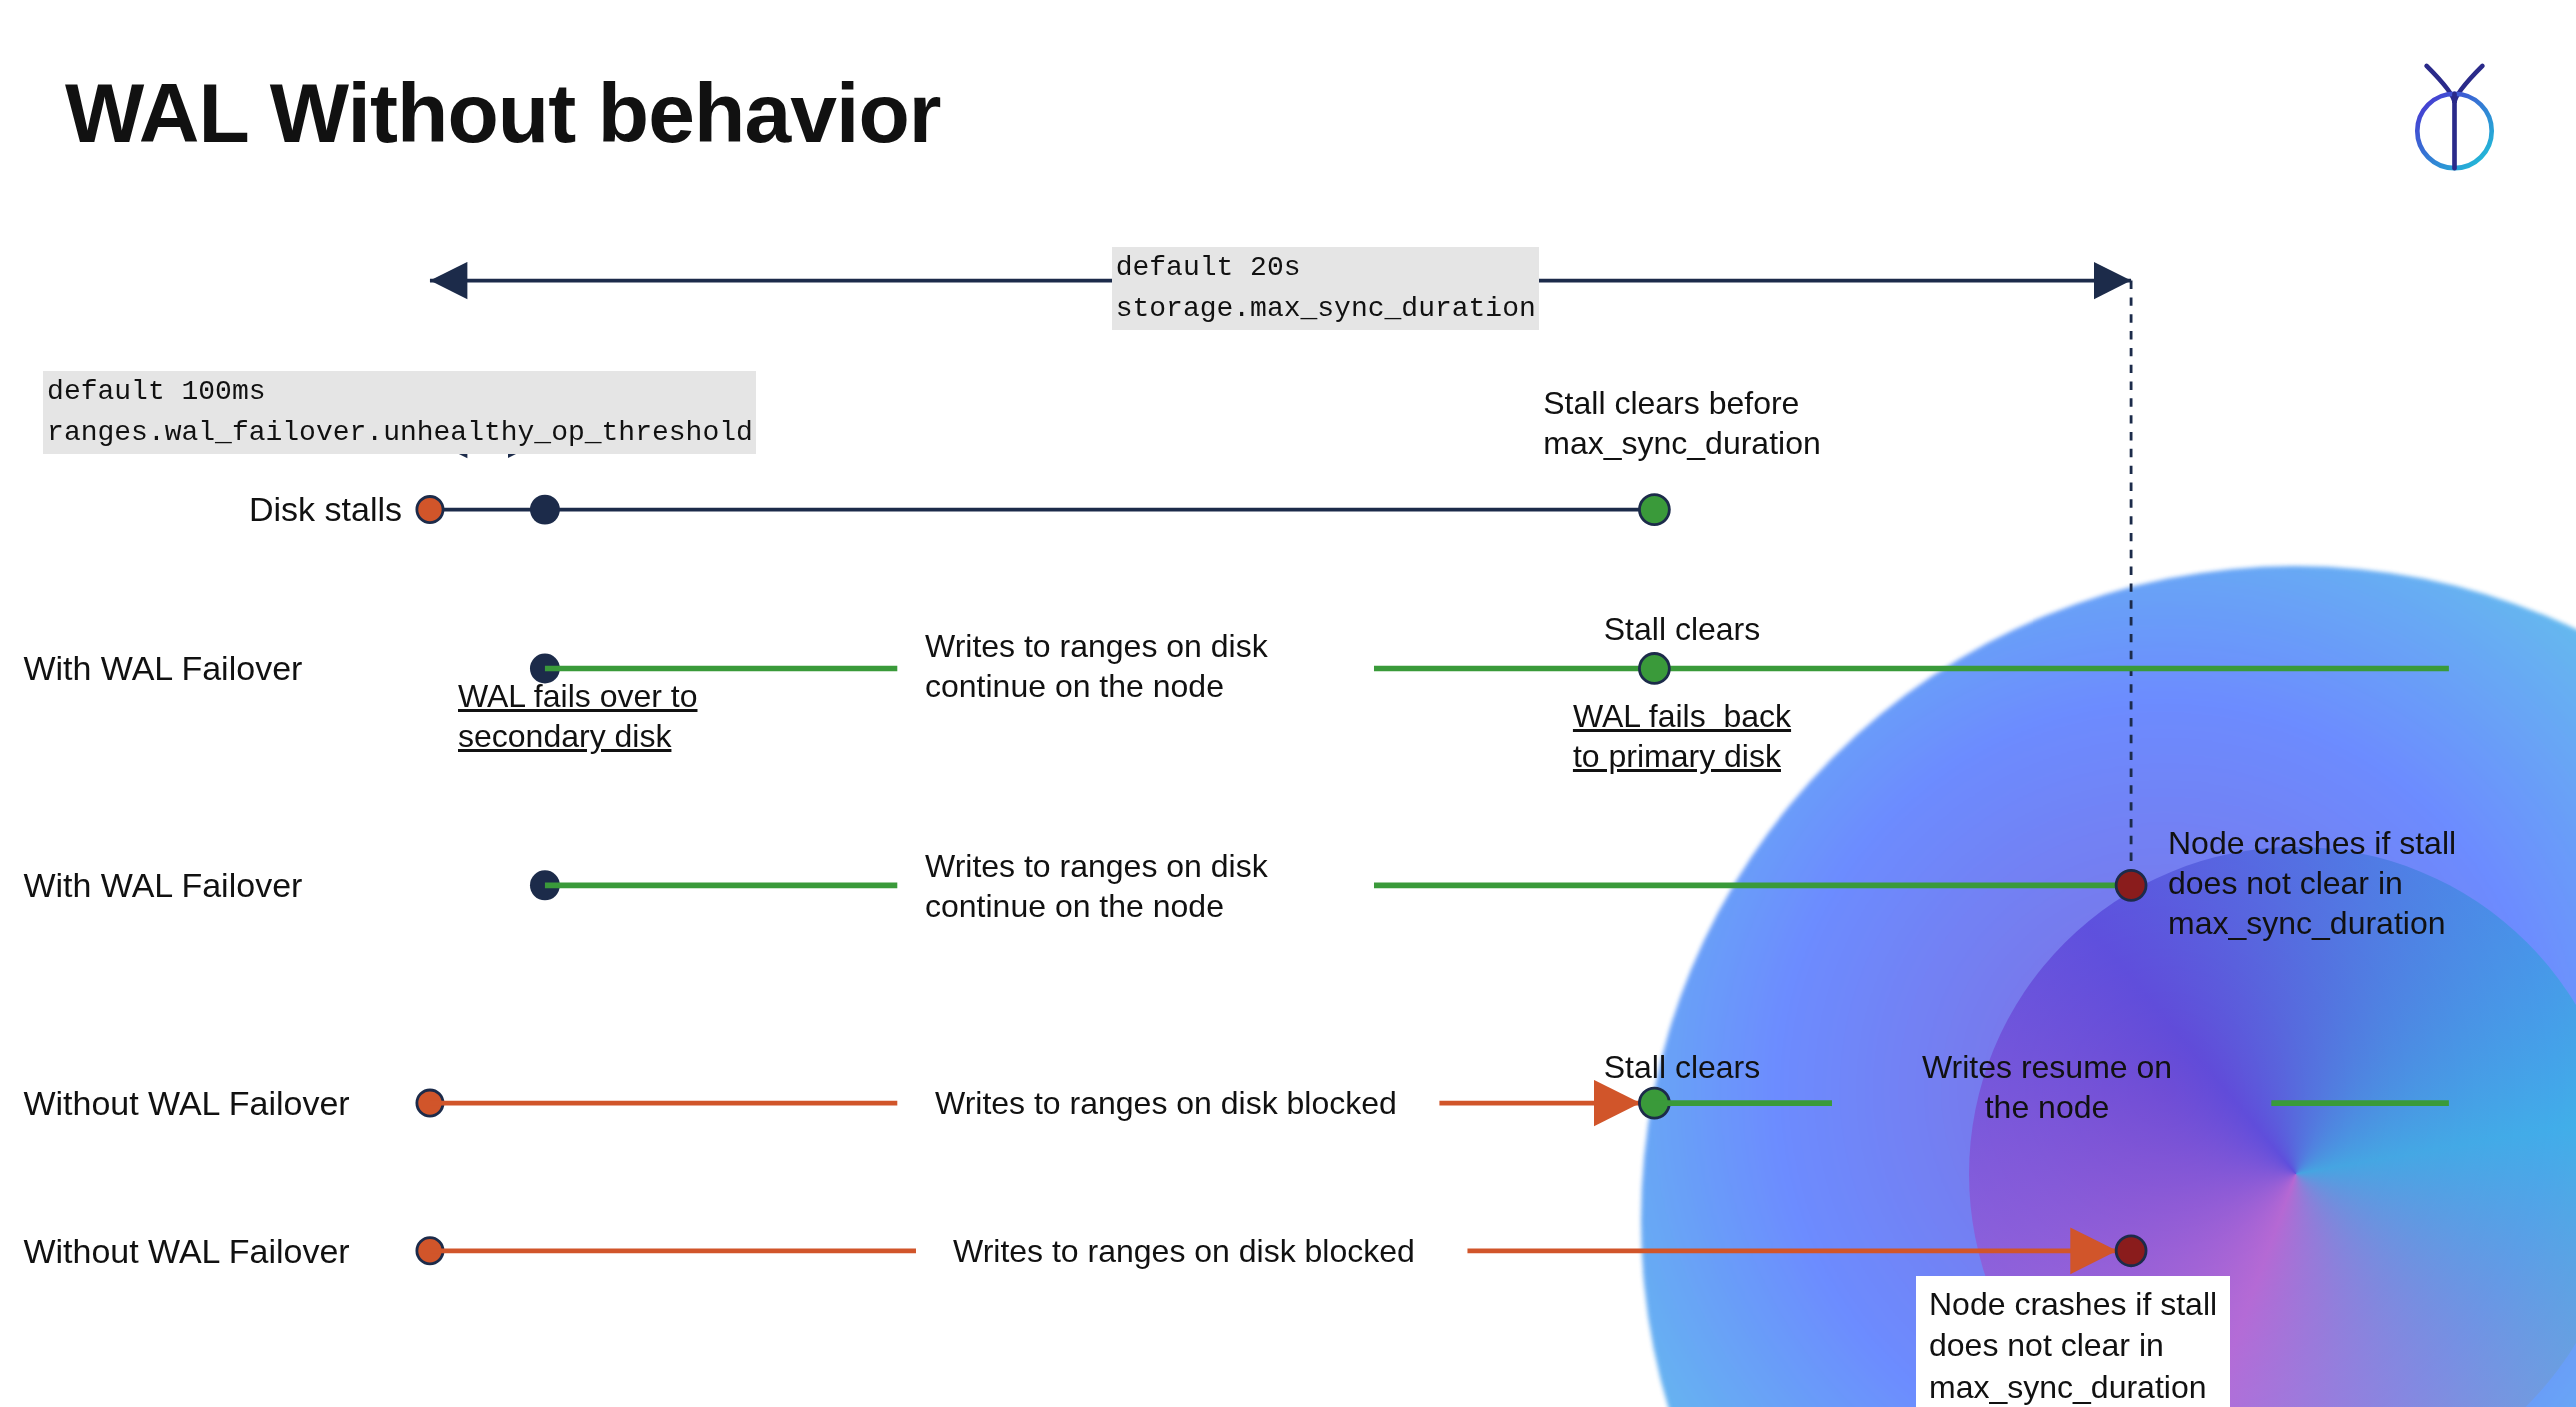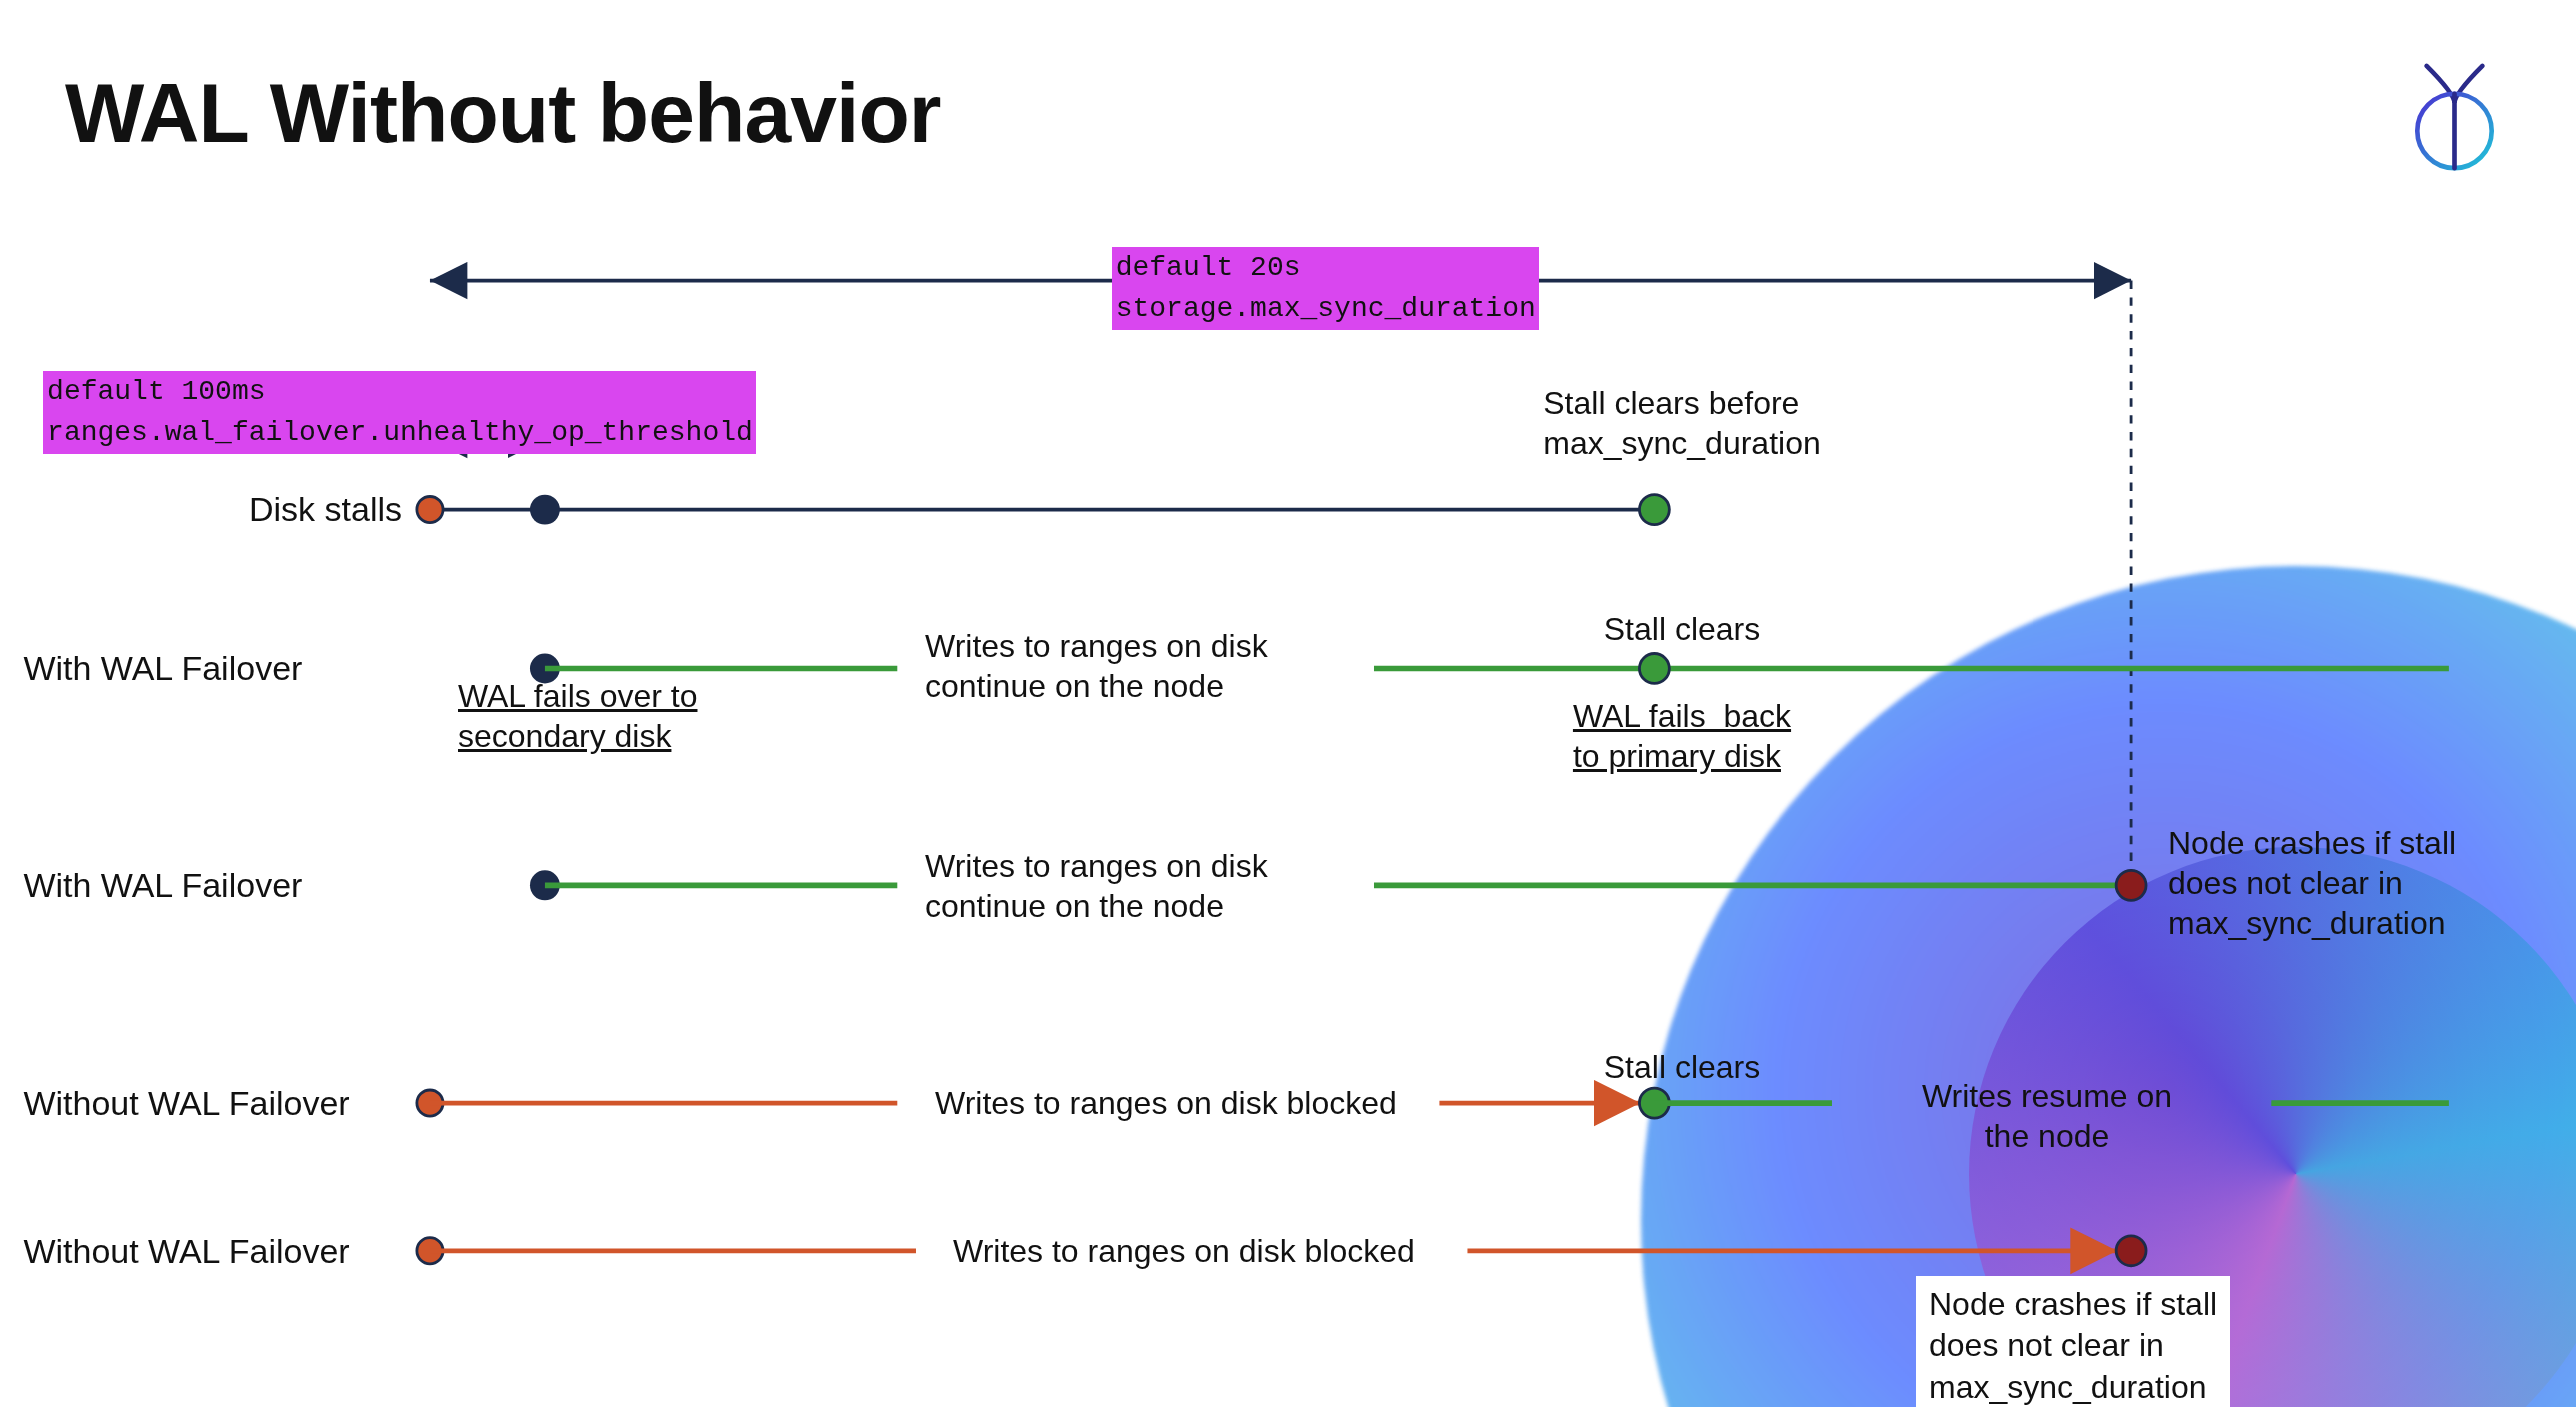--- a/index.html
+++ b/index.html
@@ -23,21 +23,21 @@
   }
   .logo {
     position: absolute;
     top: 56px;
     right: 75px;
     width: 93px;
     height: 122px;
   }
   .code-label {
     font-family: "Courier New", Courier, monospace;
-    background: #d946ef;
+    background: #e5e5e5;
     font-size: 28px;
     line-height: 1.35;
     padding: 1.9px 3.7px;
     white-space: pre;
   }
   .plain-label {
     font-size: 32px;
     line-height: 1.25;
   }
   .row-label {
@@ -185,21 +185,21 @@
 
 <div class="abs plain-label" style="top:846px; left:925px; white-space:pre;">Writes to ranges on disk
 continue on the node</div>
 
 <div class="abs plain-label" style="top:823px; left:2168px; white-space:pre;">Node crashes if stall
 does not clear in
 max_sync_duration</div>
 
 <div class="abs plain-label center-y" style="top:1103px; left:935px;">Writes to ranges on disk  blocked</div>
 <div class="abs plain-label center-x" style="top:1047px; left:1682px;">Stall clears</div>
-<div class="abs plain-label center-x" style="top:1047px; left:2047px; text-align:center; white-space:pre;margin-top:29px;">Writes resume on
+<div class="abs plain-label center-x" style="top:1047px; left:2047px; text-align:center; white-space:pre;">Writes resume on
 the node</div>
 
 <div class="abs plain-label center-y" style="top:1251px; left:953px;">Writes to ranges on disk  blocked</div>
 
 <div class="crash-box" style="top:1276px; left:1916px; white-space:pre;">Node crashes if stall
 does not clear in
 max_sync_duration</div>
 
 
 </body></html>

